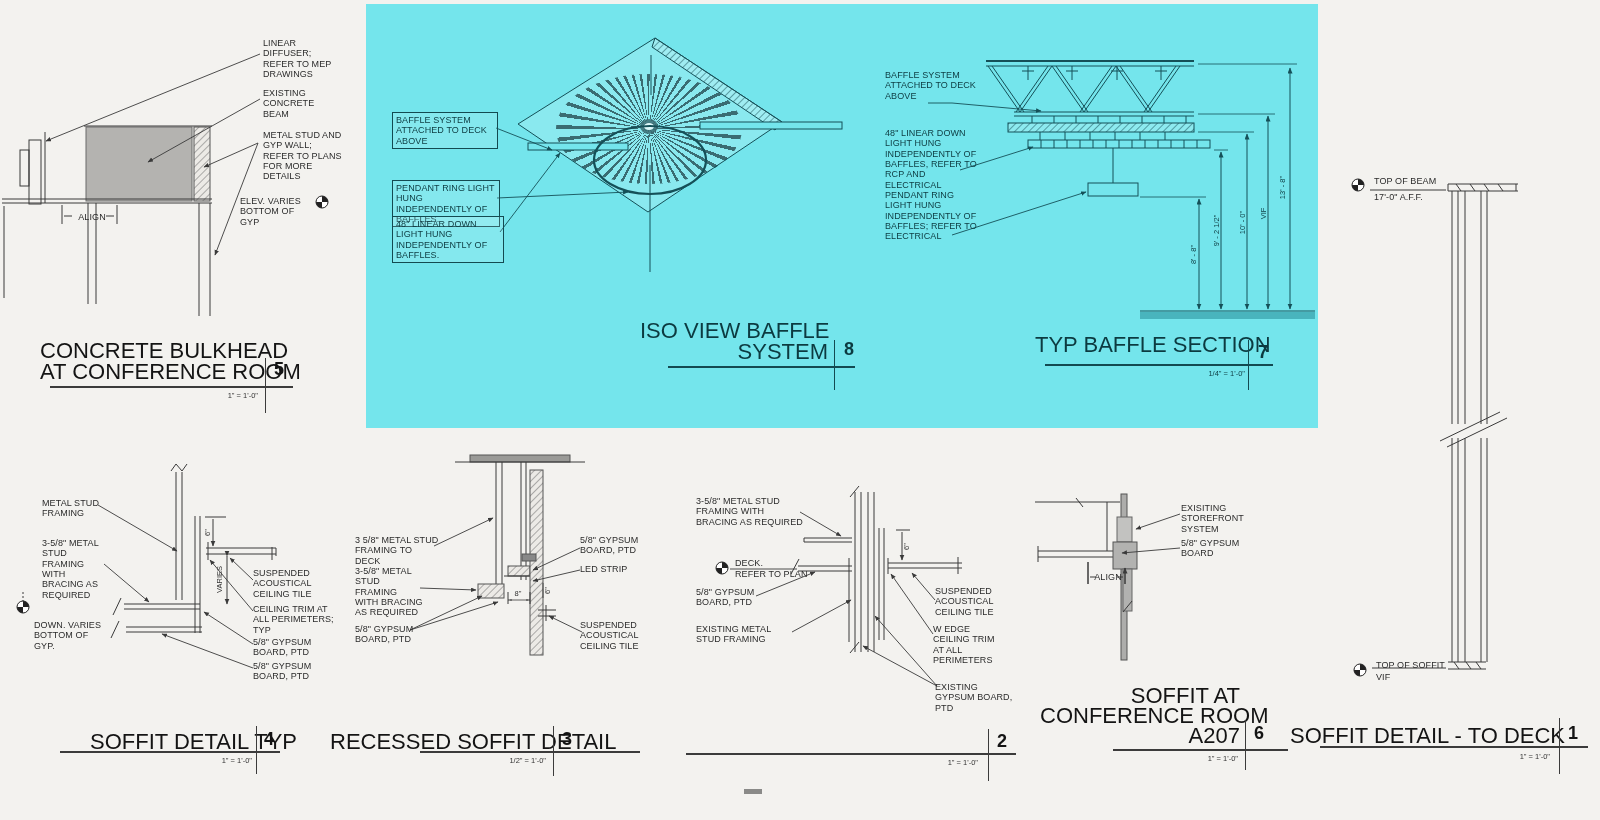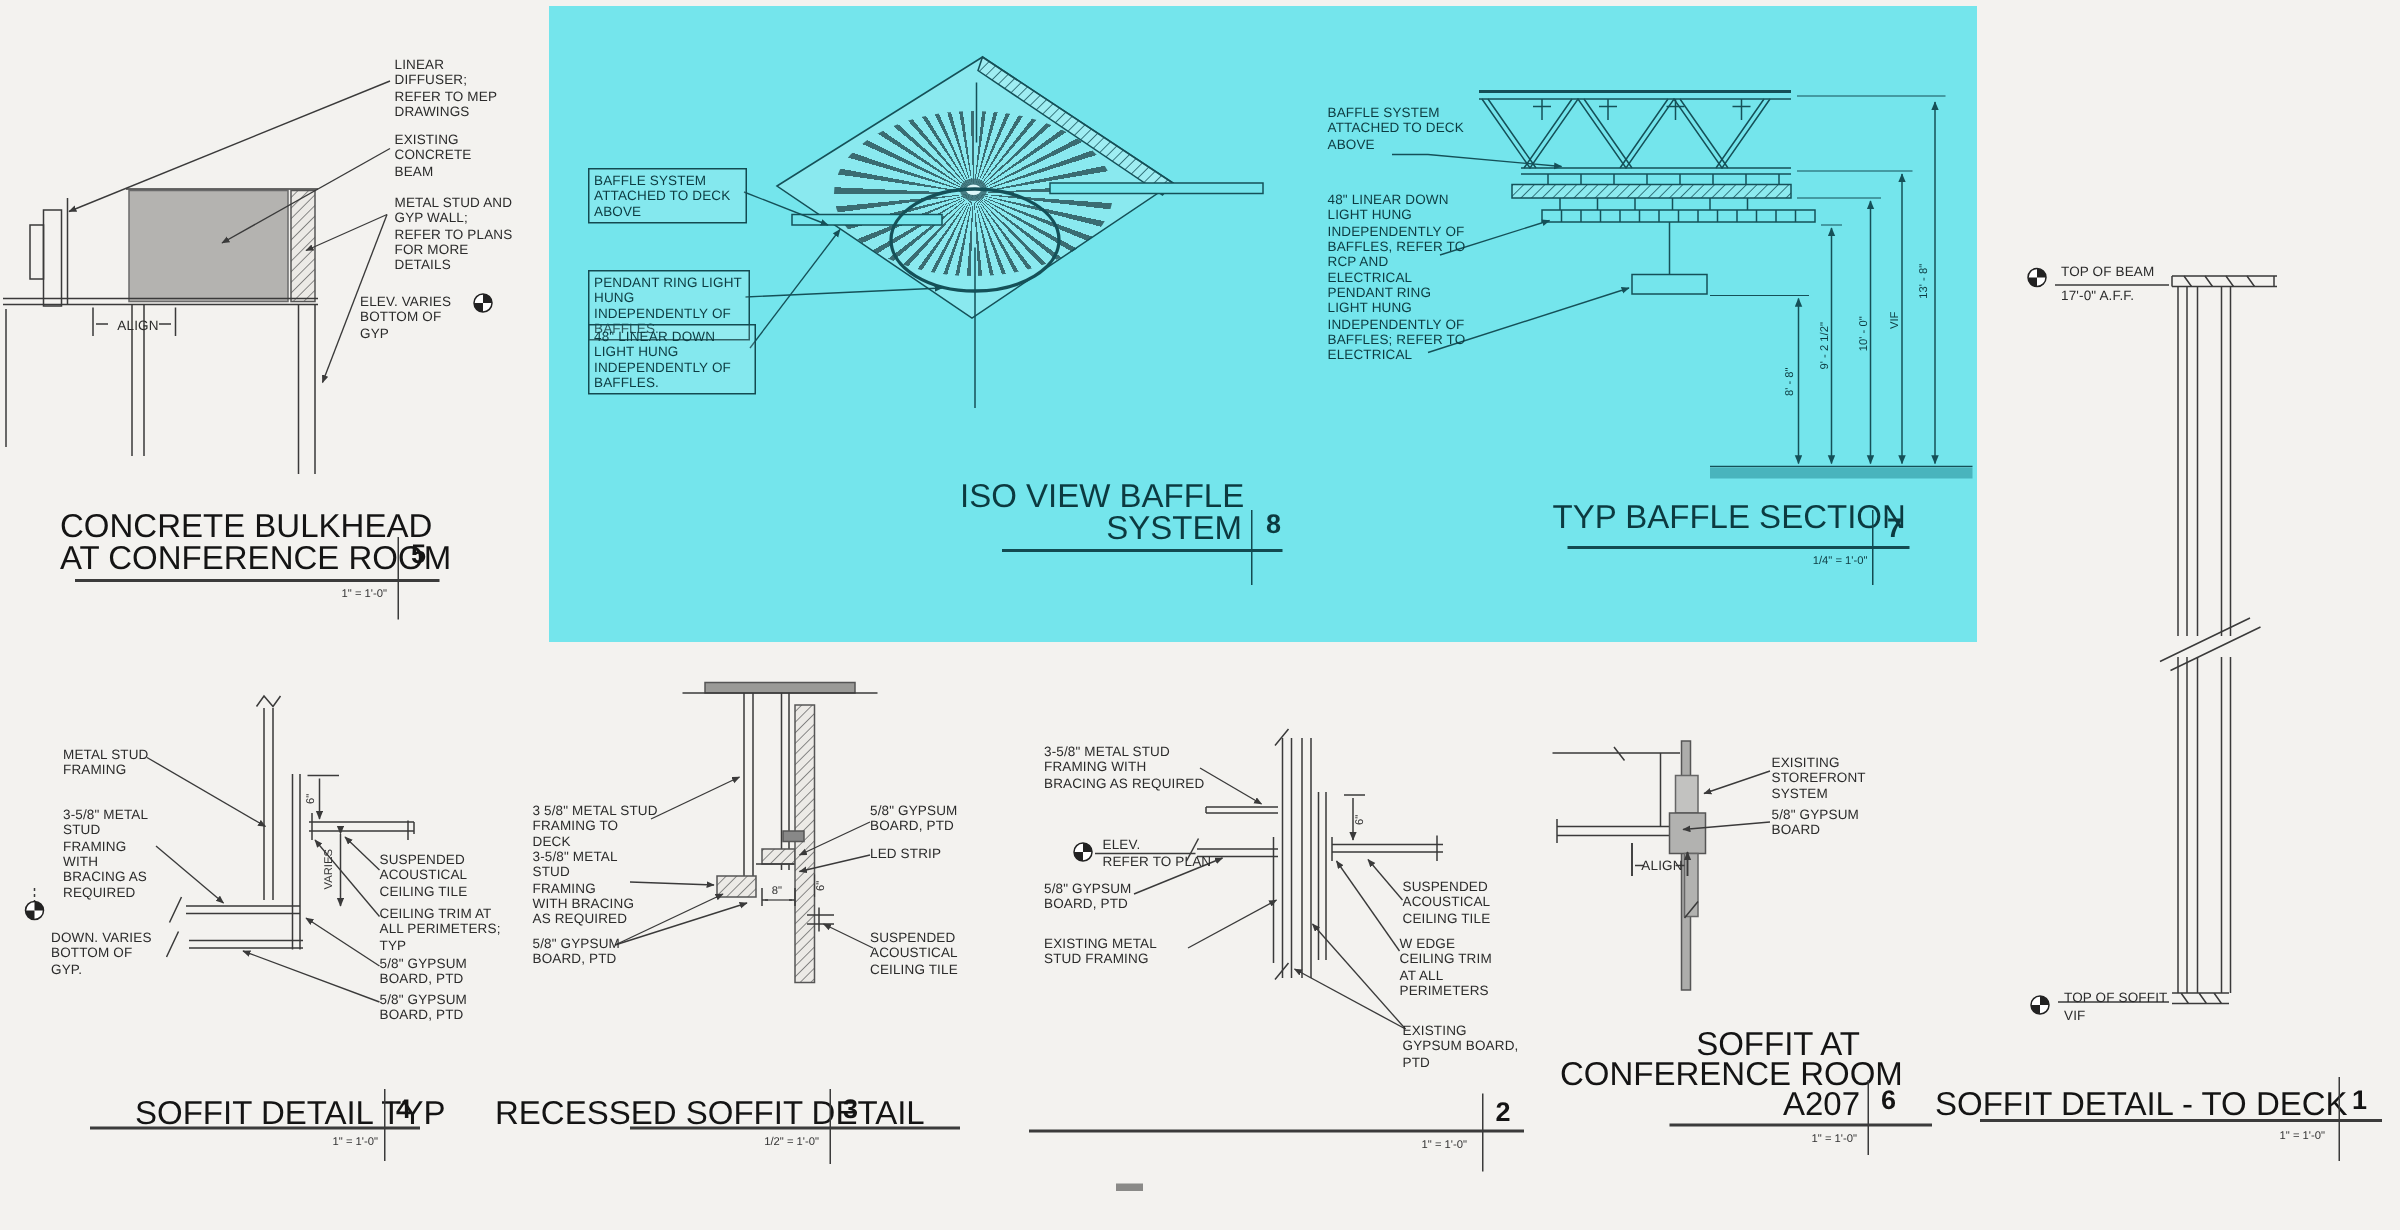--- a/index.html
+++ b/index.html
@@ -281,21 +281,21 @@
   <div class="lbl" style="left:580px;top:620px;width:62px">SUSPENDED ACOUSTICAL CEILING TILE</div>
   <div class="dim" style="left:510px;top:589px;width:16px">8"</div>
   <div class="dim rot" style="left:539px;top:586px;width:16px">6"</div>
   <div class="dtitle" style="left:330px;top:729px;width:218px">RECESSED SOFFIT DETAIL</div>
   <div class="dnum" style="left:556px;top:729px">3</div>
   <div class="rule" style="left:420px;top:751px;width:220px"></div>
   <div class="vrule" style="left:553px;top:726px;height:50px"></div>
   <div class="scale" style="left:464px;top:756px;width:82px">1/2" = 1'-0"</div>
 
   <div class="lbl" style="left:696px;top:496px;width:112px">3-5/8" METAL STUD FRAMING WITH BRACING AS REQUIRED</div>
-  <div class="lbl" style="left:735px;top:558px;width:80px">ELEV.</div>
+  <div class="lbl" style="left:735px;top:558px;width:80px">DECK.</div>
   <div class="lbl" style="left:735px;top:569px;width:80px">REFER TO PLAN</div>
   <div class="lbl" style="left:696px;top:587px;width:62px">5/8" GYPSUM BOARD, PTD</div>
   <div class="lbl" style="left:696px;top:624px;width:100px">EXISTING METAL STUD FRAMING</div>
   <div class="lbl" style="left:935px;top:586px;width:62px">SUSPENDED ACOUSTICAL CEILING TILE</div>
   <div class="lbl" style="left:933px;top:624px;width:72px">W EDGE CEILING TRIM AT ALL PERIMETERS</div>
   <div class="lbl" style="left:935px;top:682px;width:84px">EXISTING GYPSUM BOARD, PTD</div>
   <div class="dim rot" style="left:898px;top:542px;width:16px">6"</div>
   <svg class="elev" style="left:715px;top:561px" viewBox="0 0 14 14">
       <circle cx="7" cy="7" r="6" fill="#fff" stroke="#222"></circle>
       <path d="M7,7 L7,1 A6,6 0 0 1 13,7 Z" fill="#222"></path>

